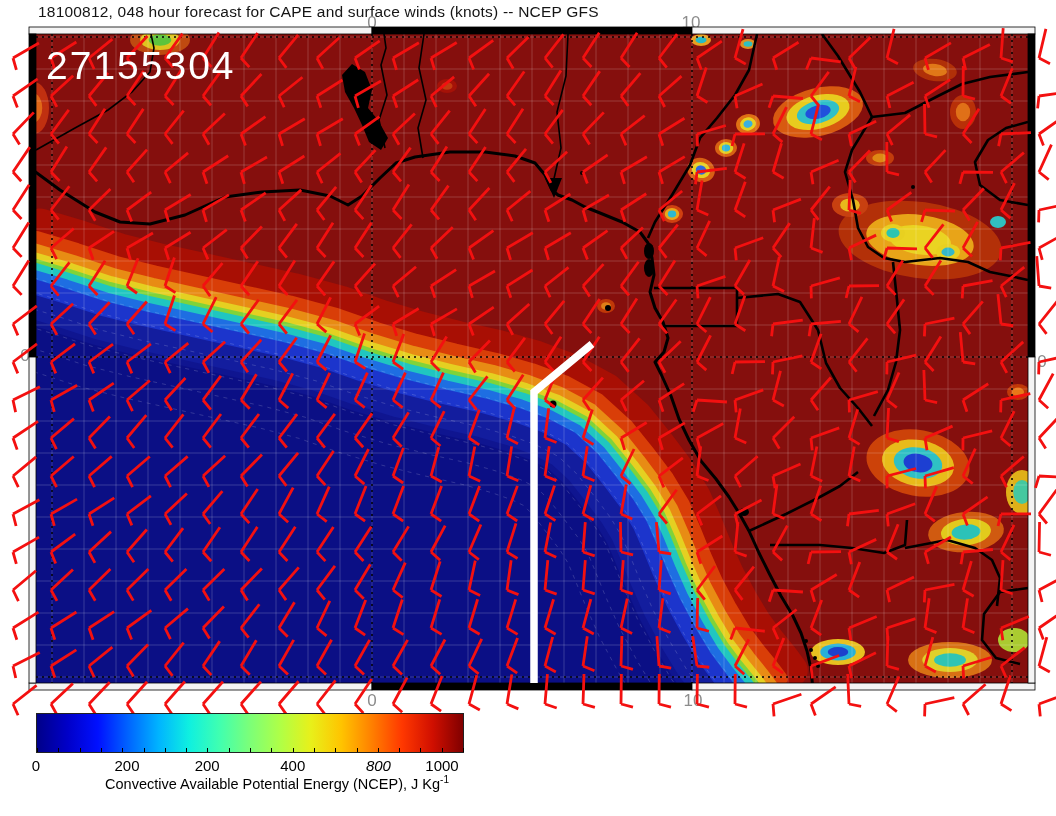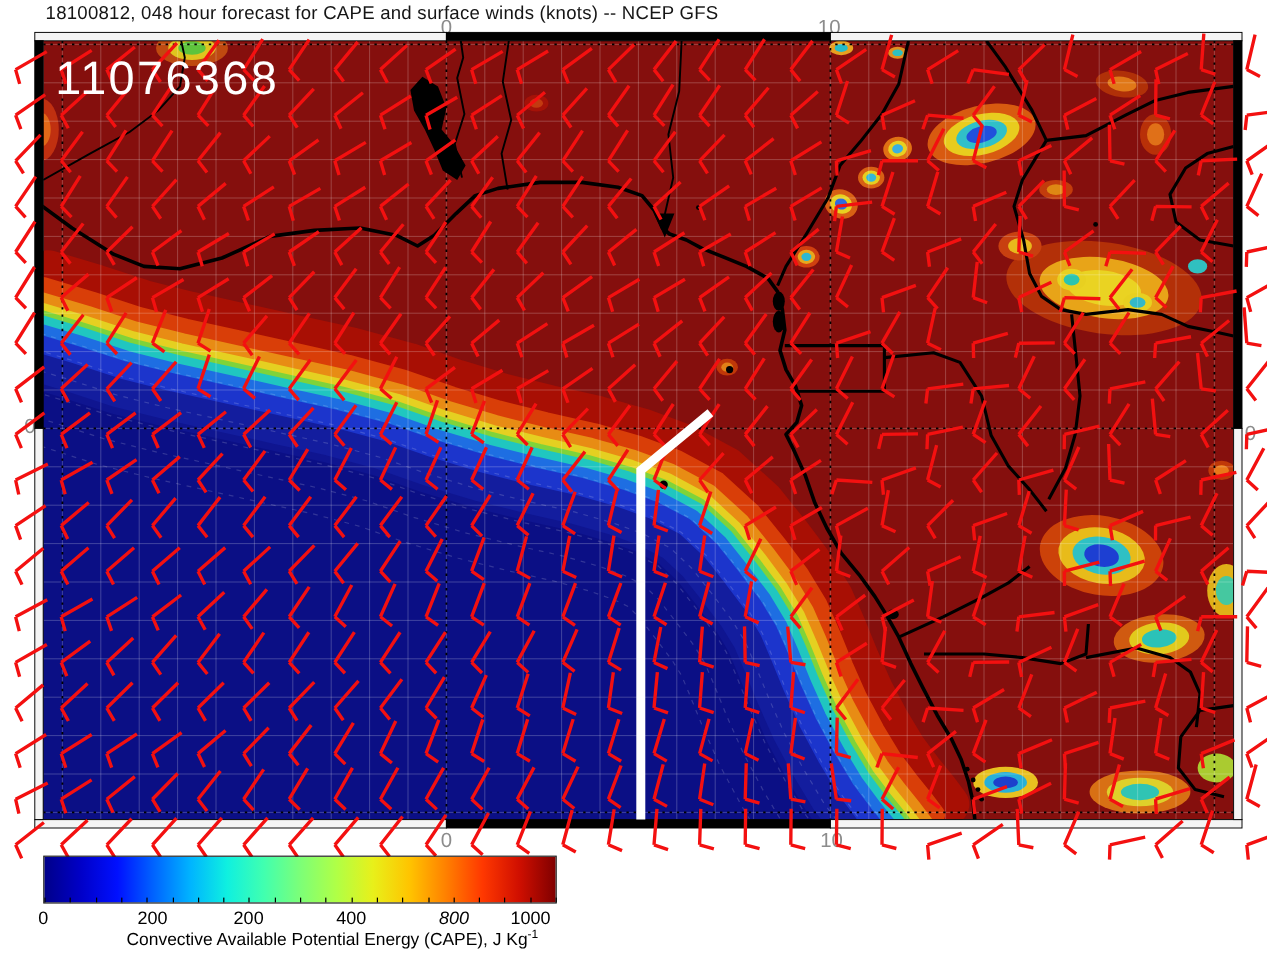--- a/index.html
+++ b/index.html
@@ -778,21 +778,21 @@
         <path d="M0,0 L0,-30 M0,0 L12,3" transform="translate(849 704) rotate(-2.6)" stroke="#f31010" stroke-width="2.8" fill="none"></path>
         <path d="M0,0 L0,-30 M0,0 L12,3" transform="translate(887 704) rotate(23.4)" stroke="#f31010" stroke-width="2.8" fill="none"></path>
         <path d="M0,0 L0,-30 M0,0 L12,3" transform="translate(925 704) rotate(77.8)" stroke="#f31010" stroke-width="2.8" fill="none"></path>
         <path d="M0,0 L0,-30 M0,0 L12,3" transform="translate(963 704) rotate(48.7)" stroke="#f31010" stroke-width="2.8" fill="none"></path>
         <path d="M0,0 L0,-30 M0,0 L12,3" transform="translate(1001 704) rotate(18.3)" stroke="#f31010" stroke-width="2.8" fill="none"></path>
         <path d="M0,0 L0,-30 M0,0 L12,3" transform="translate(1039 704) rotate(70.1)" stroke="#f31010" stroke-width="2.8" fill="none"></path>
       </g>
       <polyline points="592,344 534,392 534,683" fill="none" stroke="#ffffff" stroke-width="7.5" stroke-linejoin="miter"></polyline>
     </svg>
 
-  <div class="overlay-id">11076368</div>
+  <div class="overlay-id">27155304</div>
 
   <div class="colorbar" id="cbar" style="background: linear-gradient(to right, rgb(0, 0, 137), rgb(0, 0, 200), rgb(0, 16, 255), rgb(0, 100, 255), rgb(0, 180, 255), rgb(15, 240, 224), rgb(64, 255, 176), rgb(124, 255, 120), rgb(176, 255, 70), rgb(232, 240, 26), rgb(255, 196, 0), rgb(255, 128, 0), rgb(255, 56, 0), rgb(208, 15, 0), rgb(128, 0, 0));">
       <div class="cb-minor" style="left: 0px;"></div>
       <div class="cb-minor" style="left: 21.3px;"></div>
       <div class="cb-minor" style="left: 42.6px;"></div>
       <div class="cb-minor" style="left: 63.9px;"></div>
       <div class="cb-minor" style="left: 85.2px;"></div>
       <div class="cb-minor" style="left: 106.5px;"></div>
       <div class="cb-minor" style="left: 127.8px;"></div>
       <div class="cb-minor" style="left: 149.1px;"></div>
@@ -812,16 +812,16 @@
     </div>
   <div class="cb-ticks" id="cbticks">
       <span class="cb-tick-label" style="left: 0px;">0</span>
       <span class="cb-tick-label" style="left: 91px; text-align: right;">200</span>
       <span class="cb-tick-label" style="left: 171.2px;">200</span>
       <span class="cb-tick-label" style="left: 256.8px;">400</span>
       <span class="cb-tick-label" style="left: 342.4px; font-style: italic;">800</span>
       <span class="cb-tick-label" style="left: 406px;">1000</span>
     </div>
   <div class="cb-label">
-    <span>Convective Available Potential Energy (CAPE), J Kg</span><sup>-1</sup>
+    <span>Convective Available Potential Energy (NCEP), J Kg</span><sup>-1</sup>
   </div>
 
 </div>
 
 </body></html>

